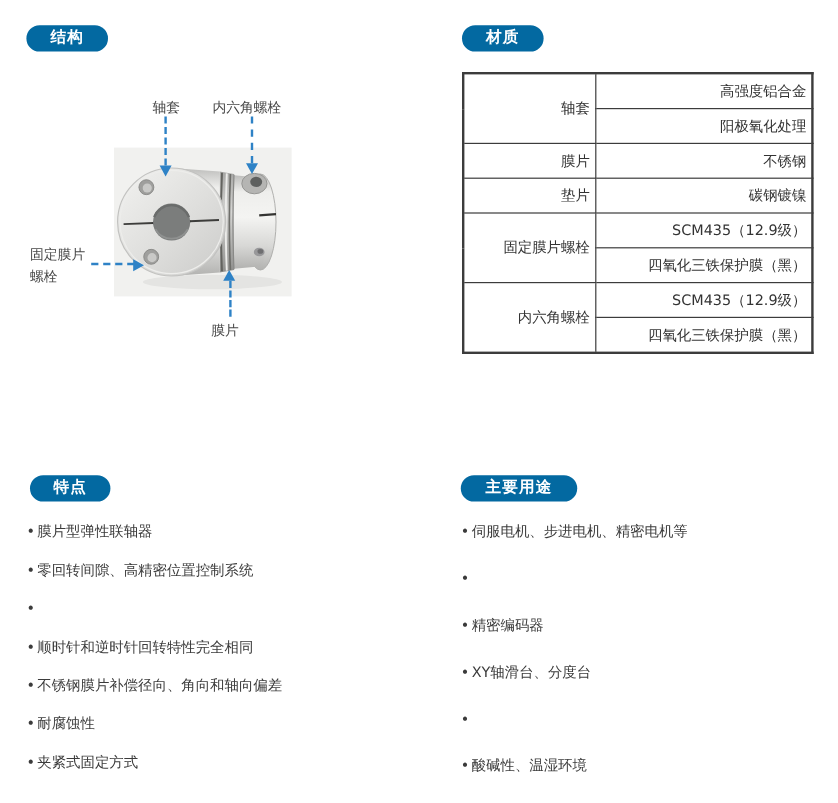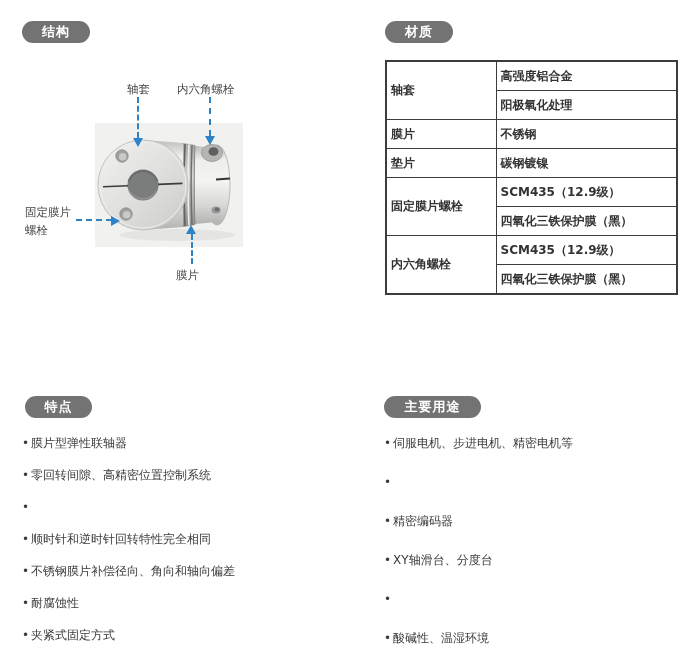--- a/index.html
+++ b/index.html
@@ -4,27 +4,27 @@
 <style>
   html,body{margin:0;padding:0;}
   body{
     width:698px;height:669px;position:relative;background:#ffffff;
     font-family:"DejaVu Sans","Liberation Sans",sans-serif;
     color:#3b3b3b;overflow:hidden;
   }
   
   .badge{
     position:absolute;height:22px;line-height:22px;border-radius:11px;
-    background:#737373;color:#ffffff;font-size:13px;font-weight:bold;
+    background:#0369a1;color:#ffffff;font-size:13px;font-weight:bold;
     text-align:center;letter-spacing:1px;
   }
   #badge-structure{left:22px;top:21px;width:68px;}
   #badge-material{left:385px;top:21px;width:68px;}
   #badge-features{left:25px;top:396px;width:67px;}
-  #badge-applications{left:384px;top:396px;width:97px;}
+  #badge-applications{left:384px;top:396px;width:97px;font-family:Liberation Mono, monospace;}
 
   
   .diagram-label{position:absolute;font-size:11.5px;color:#474747;line-height:14px;white-space:nowrap;}
   #label-sleeve{left:127px;top:82px;}
   #label-hexbolt{left:177px;top:82px;}
   #label-fixbolt{left:25px;top:203px;}
   #label-fixbolt div{line-height:18px;}
   #label-diaphragm{left:176px;top:268px;}
 
   .dash-v{position:absolute;width:0;border-left:2px dashed #2e82c6;}
@@ -49,22 +49,22 @@
   }
   #coupling-photo svg{display:block;}
 
   
   #material-table{
     position:absolute;left:385px;top:60px;width:291px;
     border-collapse:collapse;table-layout:fixed;
     font-size:12px;color:#333333;
   }
   #material-table td{
-    border:1.5px solid #3c3c3c;height:28px;text-align:left;
-    vertical-align:middle;padding:0 4px;font-weight:bold;
+    border:1.5px solid #3c3c3c;height:28px;text-align:right;
+    vertical-align:middle;padding:0 4px;
   }
   #material-table{border:2px solid #3c3c3c;}
   #material-table col.c1{width:110px;}
   #material-table col.c2{width:181px;}
 
   
   .bullet-list{position:absolute;margin:0;padding:0;list-style:none;font-size:12px;color:#3b3b3b;}
   .bullet-list li{display:flex;line-height:17px;}
   .bullet-list .bullet{margin-right:2px;}
   #features-list{left:22px;top:435px;width:330px;}

